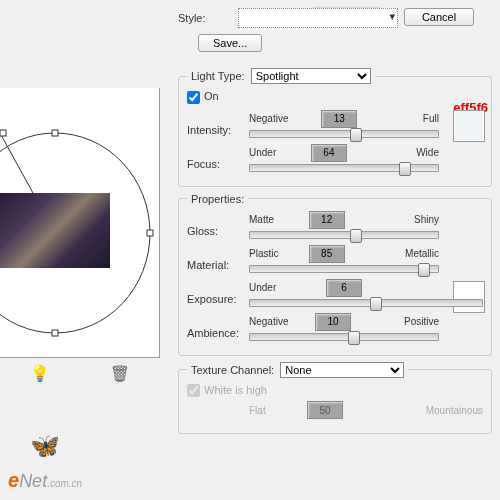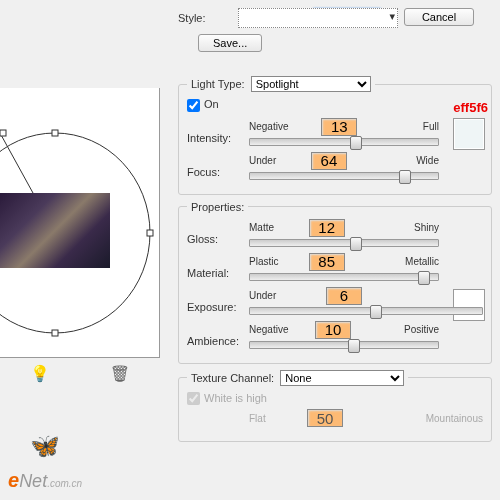--- a/index.html
+++ b/index.html
@@ -21,21 +21,21 @@
 select{font-size:11px;border:1px solid #888;background:#fff}
 .dotted{border:1px dotted #888;background:#fff;height:18px;flex:1}
 input[type=checkbox]{margin:0 4px 0 0;vertical-align:middle}
 .slider-row{display:flex;align-items:flex-start;margin:2px 0 6px 0}
 .slider-lbl{width:62px;padding-top:14px}
 .slider-area{flex:1}
 .slider-top{display:flex;align-items:center;font-size:10px}
 .slider-top .left-t{flex:0 0 auto}
 .slider-top .mid{margin:0 auto}
 .slider-top .right-t{margin-left:auto}
-.val{width:34px;height:16px;border:1px solid #888;background:#fdba74;text-align:center;font-size:15px;padding:0;box-shadow:inset 1px 1px 2px #ddd}
+.val{width:34px;height:16px;border:1px solid #888;background:#a3a3a3;text-align:center;font-size:10px;padding:0;box-shadow:inset 1px 1px 2px #ddd}
 .track{position:relative;height:6px;background:linear-gradient(#ccc,#eee);border:1px solid #999;border-radius:1px;margin-top:2px}
 .thumb-s{position:absolute;top:-3px;width:10px;height:12px;background:linear-gradient(#fafafa,#ccc);border:1px solid #777;border-radius:2px;transform:translateX(-5px)}
 .swatch{width:30px;height:30px;border:1px solid #999;box-shadow:inset 0 0 0 1px #fff;position:absolute}
 .btns{position:absolute;top:8px;right:26px;display:flex;flex-direction:row;gap:22px}
 .btns .btn{width:70px}
 .annot{position:absolute;top:100px;right:12px;color:#e00;font-weight:bold;font-size:13px}
 .watermark{position:absolute;bottom:8px;left:8px;font-style:italic;color:#999}
 .wm-e{color:#e60;font-weight:bold;font-size:20px}
 .wm-n{color:#999;font-weight:normal;font-size:18px}
 .wm-s{font-size:10px;color:#aaa}
@@ -79,21 +79,21 @@
     <div class="row" style="width:220px">
       <span class="lbl">Style:</span>
       <div class="dotted" style="position:relative">
           <span style="position:absolute;right:2px;top:1px">▾</span>
         </div>
     </div>
     <div class="row" style="width:220px;gap:20px;margin-left:20px">
       <button class="btn">Save...</button>
     </div>
 
-    <fieldset style="margin-top:24px">
+    <fieldset style="margin-top:16px">
       <legend><span>Light Type:</span>&nbsp;&nbsp;<select style="width:120px"><option>Spotlight</option></select></legend>
       <div style="margin:2px 0 6px 0"><label><input type="checkbox" checked="" style=""><span>On</span></label></div>
       <div class="swatch" style="background:#eff5f6;right:6px;top:26px"></div>
 
       <div class="slider-row">
         <div class="slider-lbl">Intensity:</div>
         <div class="slider-area" style="padding-right:44px">
           <div class="slider-top">
               <span class="left-t">Negative</span>
               <input class="val mid" value="13" style="">

